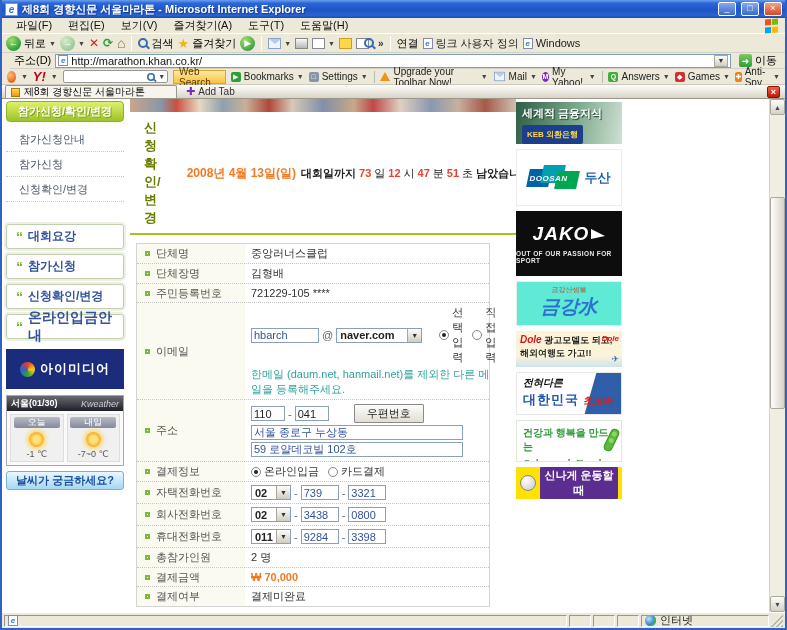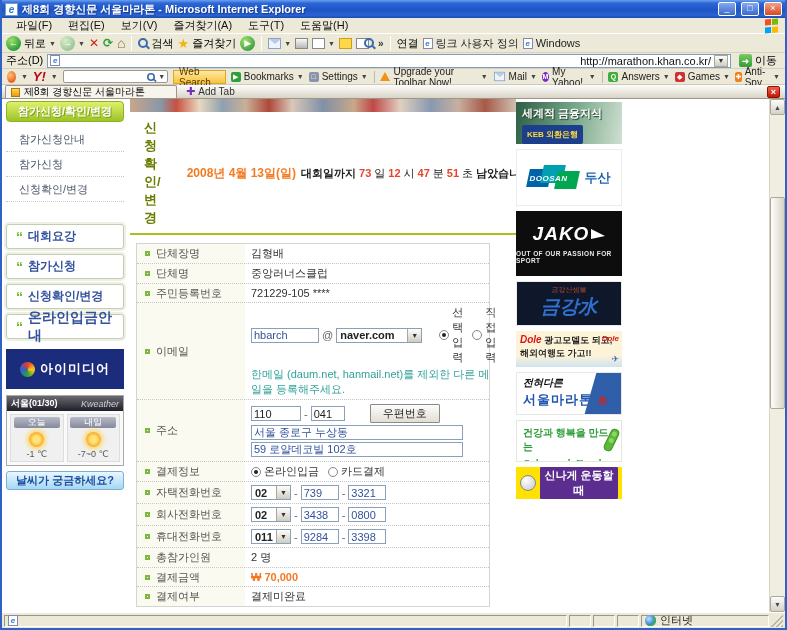--- a/index.html
+++ b/index.html
@@ -40,22 +40,22 @@
   .page{background:#fff;border:1px solid #889;}
   .sticky{background:#ffd84a;border:1px solid #c8a020;}
   .chev{color:#333;font-size:10px;font-weight:bold;}
   .linkitem{display:flex;align-items:center;gap:3px;color:#222;}
   .mini-ie{width:10px;height:11px;background:#fff;border:1px solid #88a;color:#2a7fd4;font-size:8px;font-style:italic;
     font-weight:bold;display:inline-flex;align-items:center;justify-content:center;}
   .mag{position:relative;width:10px;height:10px;border:2px solid #3a6ab0;border-radius:50%;display:inline-block;}
   .mag:after{content:"";position:absolute;width:5px;height:2px;background:#3a6ab0;right:-4px;bottom:-2px;transform:rotate(45deg);}
   .star{color:#f2b50a;font-size:13px;}
   
-  .addressbar{position:absolute;left:0;right:0;top:53px;height:16px;display:flex;align-items:center;gap:4px;
-    padding:0 4px;font-size:11px;border-bottom:1px solid #d4d0c4;text-align:right;}
+  .addressbar{position:absolute;left:8px;right:0;top:53px;height:16px;display:flex;align-items:center;gap:4px;
+    padding:0 4px;font-size:11px;border-bottom:1px solid #d4d0c4;}
   .addr-input{flex:1;height:14px;background:#fff;border:1px solid #7f9db9;display:flex;align-items:center;gap:3px;padding:0 2px;}
   .addr-url{flex:1;color:#111;font-size:11px;white-space:nowrap;overflow:hidden;}
   .ddbtn{width:14px;height:12px;background:linear-gradient(#fdfdfb,#d0ccc0);border:1px solid #aca899;
     font-size:7px;display:flex;align-items:center;justify-content:center;color:#333;}
   .gobtn{display:flex;align-items:center;gap:3px;padding:0 4px;height:14px;}
   .goarrow{width:13px;height:13px;border-radius:2px;background:linear-gradient(#7ec860,#2e9e3a);color:#fff;
     font-size:9px;display:flex;align-items:center;justify-content:center;}
   
   .yahoobar{position:absolute;left:0;right:0;top:69px;height:16px;display:flex;align-items:center;gap:5px;
     padding:0 5px;font-size:10px;color:#222;border-bottom:1px solid #cfcabc;background:#ece9d8;}
@@ -154,21 +154,21 @@
   .dlogo .b1{left:0;top:4px;background:#0063a8;}
   .dlogo .b2{left:14px;top:0;background:#00a0b0;}
   .dlogo .b3{left:28px;top:6px;background:#00a651;}
   .dlogo b{position:absolute;left:2px;top:9px;color:#fff;font-size:8px;font-style:italic;letter-spacing:.5px;z-index:2;}
   .doosan-kr{color:#1e64b0;font-weight:bold;font-size:13px;}
   .ad-jako{height:65px;background:#0d0d0d;display:flex;flex-direction:column;align-items:center;justify-content:center;gap:5px;}
   .jako-row{display:flex;align-items:center;gap:2px;color:#fff;}
   .jako-logo{font-size:19px;font-weight:bold;font-style:italic;letter-spacing:1px;}
   .jako-arrow{width:0;height:0;border-top:7px solid transparent;border-bottom:3px solid transparent;border-left:14px solid #fff;}
   .jako-slogan{color:#e8e8e8;font-size:6.5px;font-weight:bold;letter-spacing:.4px;}
-  .ad-geumgang{height:45px;background:#0f172a;border:1px solid #ececec;display:flex;align-items:center;justify-content:center;}
+  .ad-geumgang{height:45px;background:#5eead4;border:1px solid #ececec;display:flex;align-items:center;justify-content:center;}
   .gg-small{position:absolute;top:3px;left:0;right:0;text-align:center;font-size:7px;color:#b05030;}
   .gg-logo{margin-top:6px;color:#2e6fd0;font-weight:bold;font-size:19px;font-style:italic;font-family:"Liberation Serif","DejaVu Serif",serif;}
   .ad-dole{height:36px;background:linear-gradient(#fdf3d8 68%,#cfe3ef);padding:3px 4px;font-size:9px;color:#222;}
   .dole-brand{color:#d81818;font-weight:bold;font-style:italic;font-size:10px;}
   .dole-l2{font-weight:bold;}
   .dole-plane{position:absolute;right:3px;bottom:3px;color:#3a6ab0;font-size:9px;}
   .dole-brand2{position:absolute;right:3px;top:3px;color:#d81818;font-weight:bold;font-style:italic;font-size:8px;}
   .ad-choco{height:43px;background:#fff;border:1px solid #e8e8e8;padding:3px 6px;}
   .ad-choco:after{content:"";position:absolute;right:-16px;top:-10px;width:46px;height:64px;background:#2e5fa8;transform:rotate(16deg);}
   .choco-l1{font-size:10px;font-weight:bold;font-style:italic;color:#111;}
@@ -436,30 +436,30 @@
           <span>초</span>
           <b>남았습니다.</b>
         </span>
       </div>
       <div class="divider"></div>
 
       <div class="formbox">
         <div class="frow">
           <div class="flabel">
               <span class="bullet"></span>
+              <span>단체명</span>
+            </div>
+          <div class="fval">중앙러너스클럽</div>
+        </div>
+        <div class="frow">
+          <div class="flabel">
+              <span class="bullet"></span>
               <span>단체장명</span>
             </div>
           <div class="fval">김형배</div>
-        </div>
-        <div class="frow">
-          <div class="flabel">
-              <span class="bullet"></span>
-              <span>단체명</span>
-            </div>
-          <div class="fval">중앙러너스클럽</div>
         </div>
         <div class="frow">
           <div class="flabel">
               <span class="bullet"></span>
               <span>주민등록번호</span>
             </div>
           <div class="fval">721229-105 ****</div>
         </div>
         <div class="frow" style="min-height:40px">
           <div class="flabel">
@@ -482,21 +482,21 @@
             <span class="note">한메일 (daum.net, hanmail.net)를 제외한 다른 메일을 등록해주세요.</span>
           </div>
         </div>
         <div class="frow" style="min-height:62px">
           <div class="flabel">
               <span class="bullet"></span>
               <span>주소</span>
             </div>
           <div class="fval col">
             <span class="r">
-              <input class="tbox" style="width: 50px; color: rgb(34, 34, 34);" value="110">
+              <input class="tbox" style="width: 34px; color: rgb(34, 34, 34);" value="110">
               <span class="dash">-</span>
               <input class="tbox" style="width: 34px; color: rgb(34, 34, 34);" value="041">
               <span class="zipbtn">우편번호</span>
             </span>
             <input class="tbox" style="width: 212px;" value="서울 종로구 누상동">
             <input class="tbox" style="width: 212px;" value="59 로얄데코빌 102호">
           </div>
         </div>
         <div class="frow">
           <div class="flabel">
@@ -610,21 +610,21 @@
       </div>
       <div class="ad ad-dole">
         <div><span class="dole-brand">Dole</span>
           <b>광고모델도 되고,</b></div>
         <div class="dole-l2">해외여행도 가고!!</div>
         <span class="dole-brand2">Dole</span>
         <span class="dole-plane">✈</span>
       </div>
       <div class="ad ad-choco">
         <div class="choco-l1">전혀다른</div>
-        <div><span class="choco-l2">서울마라톤</span>
+        <div><span class="choco-l2">대한민국</span>
           <span class="choco-l3">초코바 X-5</span></div>
       </div>
       <div class="ad ad-sahmyook">
         <div class="sah-l1">건강과 행복을 만드는</div>
         <div class="sah-l2">Sahmyook Foods</div>
         <span class="pea"></span>
       </div>
       <div class="ad ad-sports">
         <span class="sface"></span>
         <span class="sports-box">신나게 운동할때</span>

